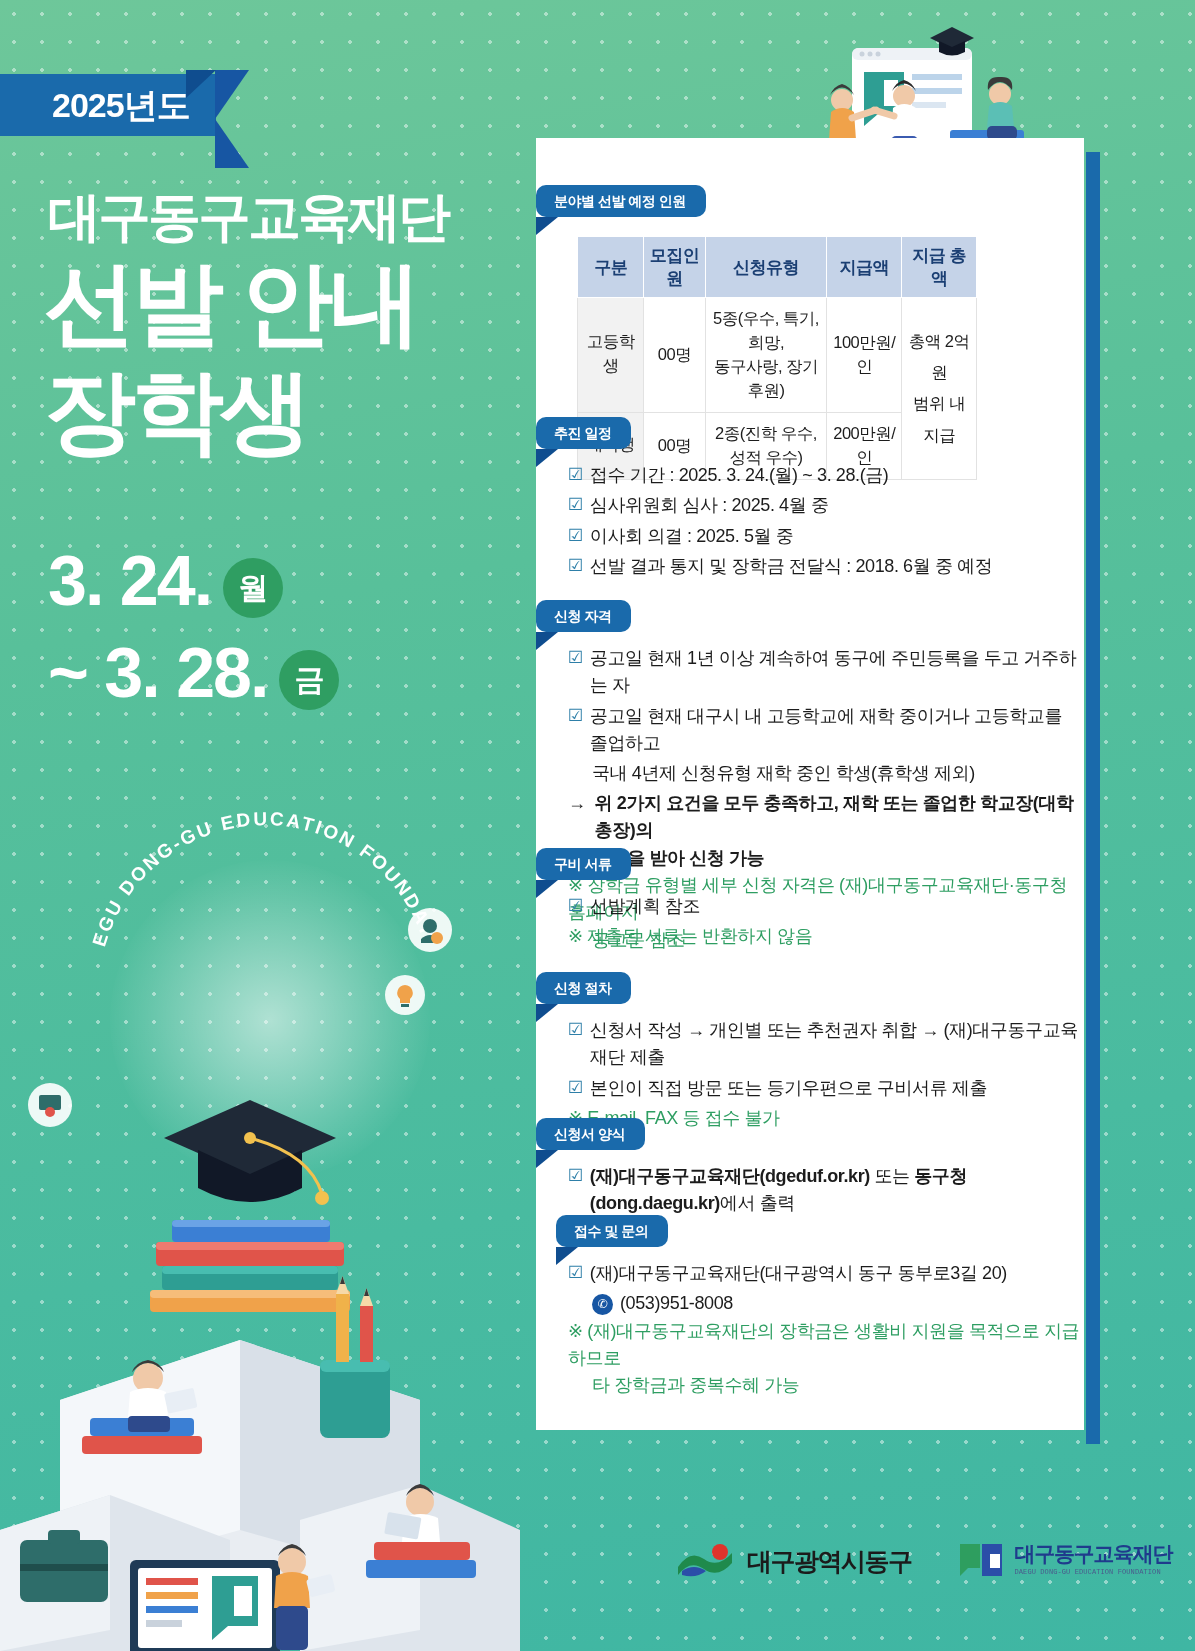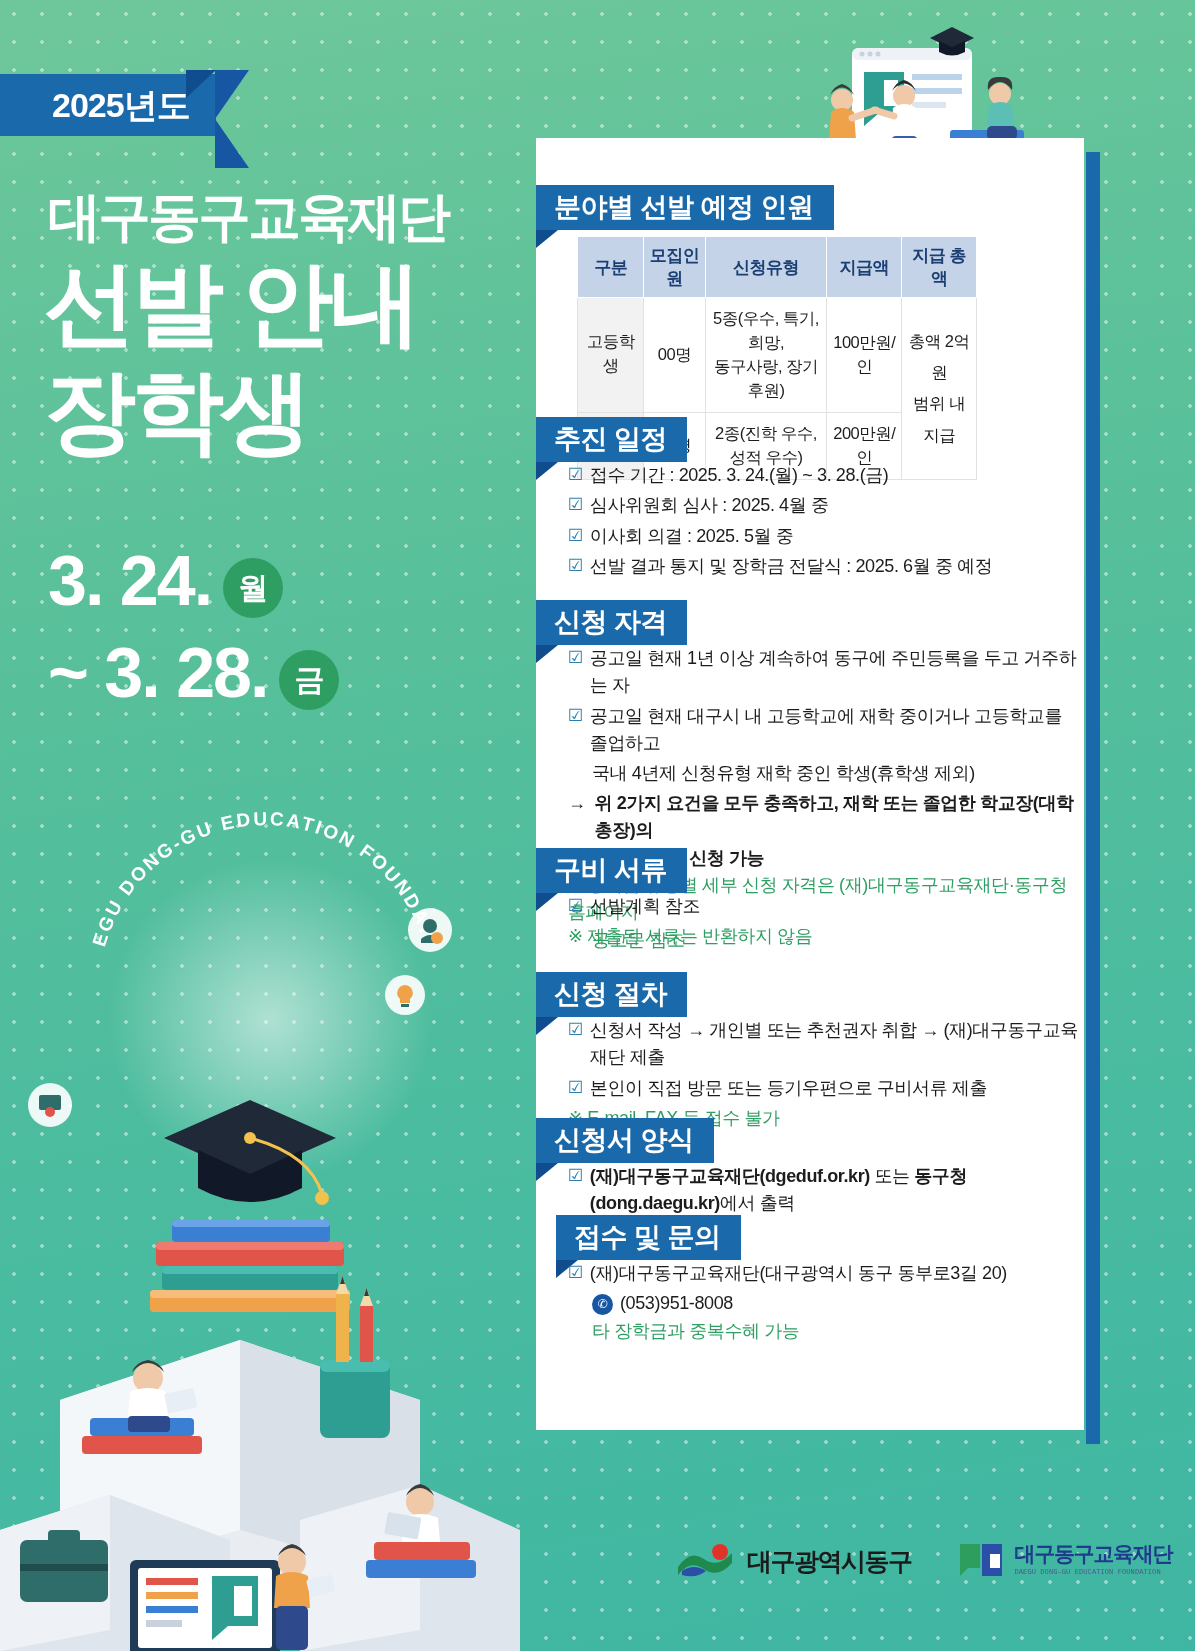--- a/index.html
+++ b/index.html
@@ -165,26 +165,27 @@
   }
 
   
   .tag {
     position: absolute;
     display: inline-block;
   }
   .tag-body {
     background: #1a6aab;
     color: #ffffff;
-    font-size: 27px;
+    font-size: 14px;
     font-weight: bold;
     letter-spacing: -0.5px;
     padding: 9px 20px 9px 18px;
     line-height: 1;
     display: inline-block;
+    border-radius: 10px;
   }
   .tag-notch {
     width: 0; height: 0;
     border-left: 22px solid #0f4d8f;
     border-bottom: 18px solid transparent;
   }
 
   
   .sec-body {
     position: absolute;
@@ -508,21 +509,21 @@
     <div class="li">
         <span class="chk">☑</span>
         <span class="li-txt">심사위원회 심사 : 2025. 4월 중</span>
       </div>
     <div class="li">
         <span class="chk">☑</span>
         <span class="li-txt">이사회 의결 : 2025. 5월 중</span>
       </div>
     <div class="li">
         <span class="chk">☑</span>
-        <span class="li-txt">선발 결과 통지 및 장학금 전달식 : 2025. 6월 중 예정</span>
+        <span class="li-txt">선발 결과 통지 및 장학금 전달식 : 2018. 6월 중 예정</span>
       </div>
   </div>
 
   <div class="tag" style="left:536px;top:600px;">
     <div class="tag-body">신청 자격</div>
     <div class="tag-notch"></div>
   </div>
   <div class="sec-body" style="left:568px;top:645px;width:512px;">
     <div class="li">
         <span class="chk">☑</span>
@@ -587,20 +588,21 @@
   </div>
   <div class="sec-body" style="left:568px;top:1260px;width:515px;">
     <div class="li">
         <span class="chk">☑</span>
         <span class="li-txt">(재)대구동구교육재단(대구광역시 동구 동부로3길 20)</span>
       </div>
     <div class="phone-line">
       <span class="phone-ico">✆</span>
       <span>(053)951-8008</span>
     </div>
+    <div class="note">※ (재)대구동구교육재단의 장학금은 생활비 지원을 목적으로 지급하므로</div>
     <div class="note indent">타 장학금과 중복수혜 가능</div>
   </div>
 
   <div class="footer-logos">
     <div class="logo-group">
       <svg width="60" height="40" viewBox="0 0 60 40">
         <path d="M 2 26 Q 14 8 28 18 Q 42 28 56 12 L 56 22 Q 42 38 28 28 Q 14 18 2 34 Z" fill="#1f8a4c"></path>
         <path d="M 6 30 Q 18 22 30 30 Q 20 38 6 34 Z" fill="#2b4ea8"></path>
         <circle cx="44" cy="11" r="8" fill="#e0342b"></circle>
       </svg>

